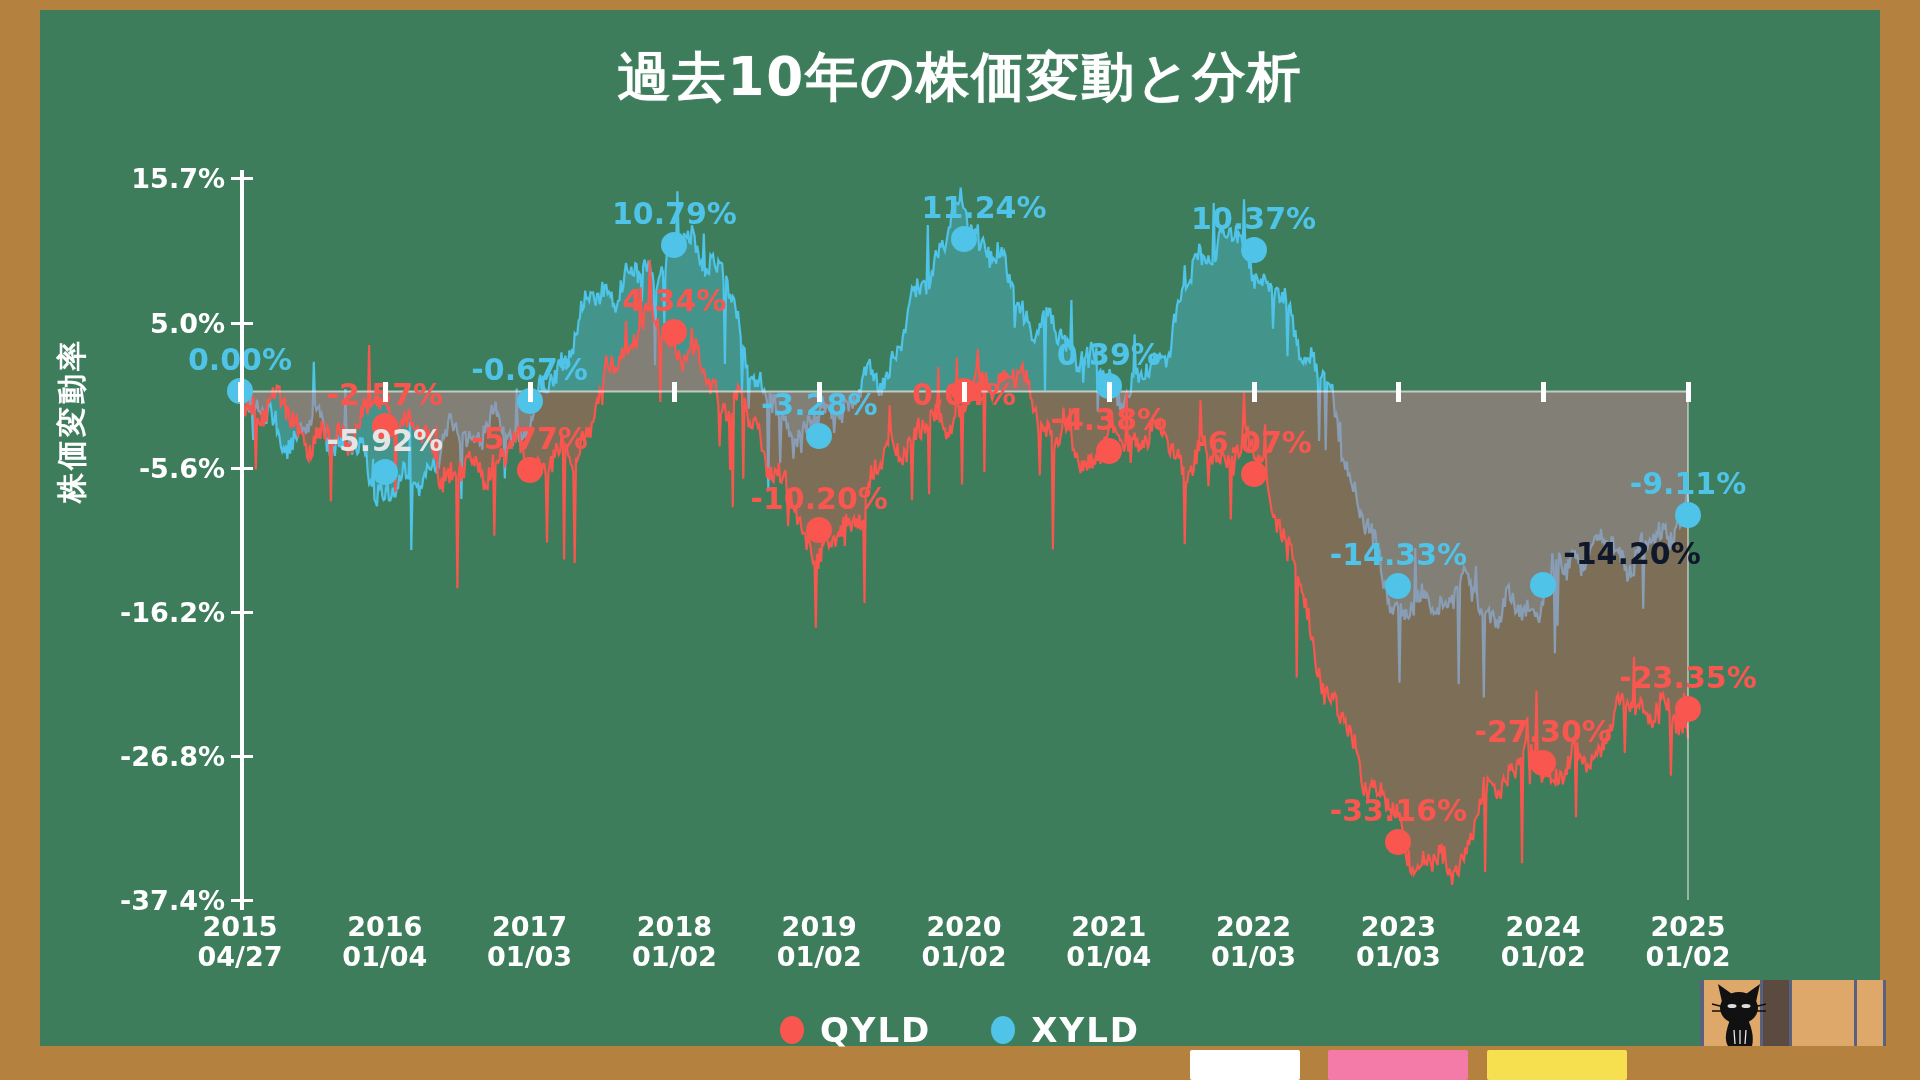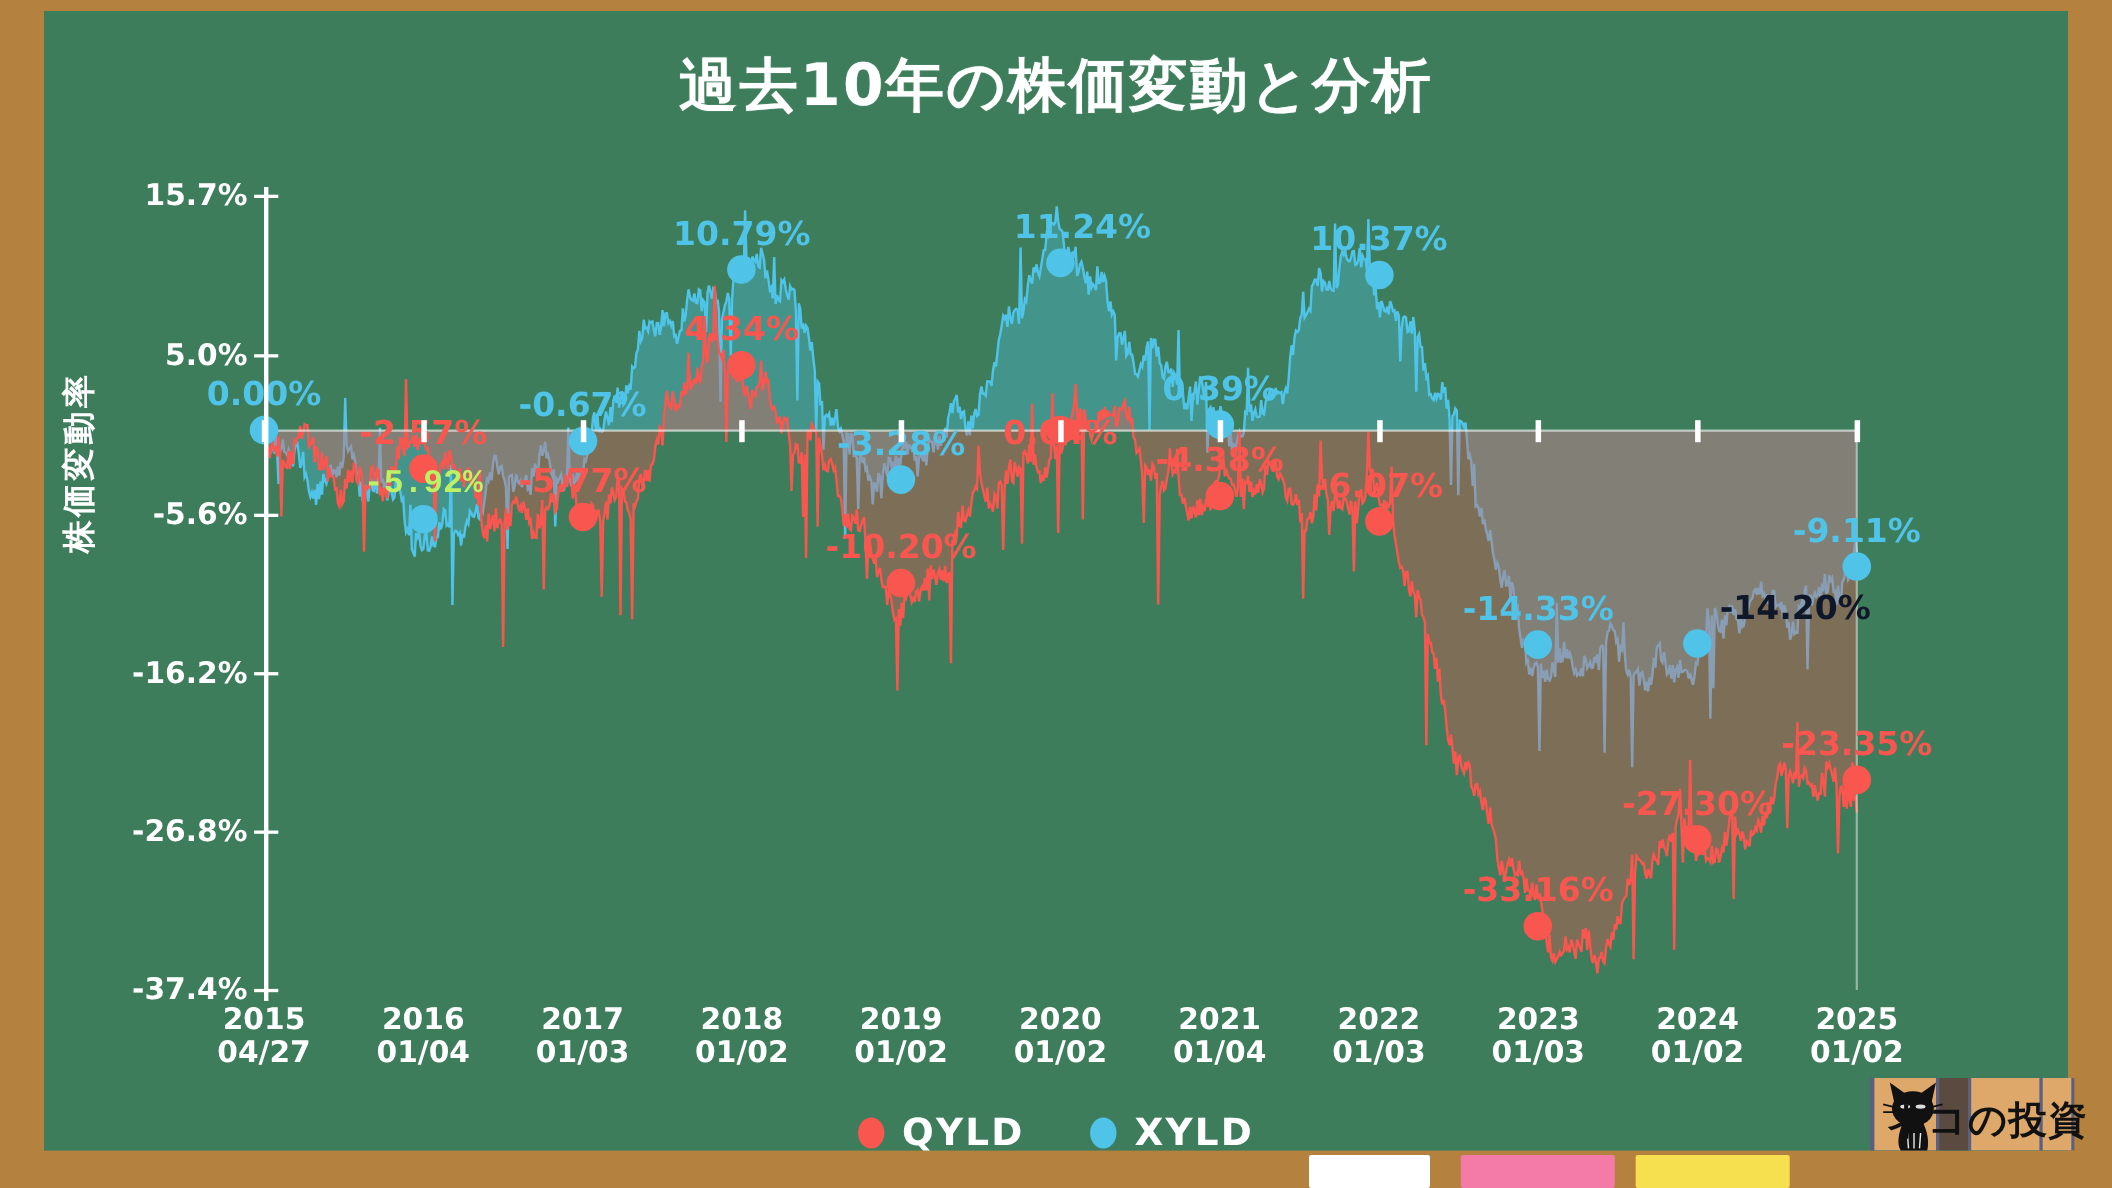--- a/index.html
+++ b/index.html
@@ -168,21 +168,21 @@
     <div class="dlabel" style="left: 1253.6px; top: 442.006px; color: rgb(249, 86, 79);">-6.07%</div>
     <div class="dot" style="left: 1398.4px; top: 842.349px; width: 26px; height: 26px; background: rgb(249, 86, 79);"></div>
     <div class="dlabel" style="left: 1398.4px; top: 810.349px; color: rgb(249, 86, 79);">-33.16%</div>
     <div class="dot" style="left: 1543.2px; top: 762.67px; width: 26px; height: 26px; background: rgb(249, 86, 79);"></div>
     <div class="dlabel" style="left: 1543.2px; top: 730.67px; color: rgb(249, 86, 79);">-27.30%</div>
     <div class="dot" style="left: 1688px; top: 708.962px; width: 26px; height: 26px; background: rgb(249, 86, 79);"></div>
     <div class="dlabel" style="left: 1688px; top: 676.962px; color: rgb(249, 86, 79);">-23.35%</div>
     <div class="dot" style="left: 240px; top: 391.473px; width: 26px; height: 26px; background: rgb(79, 195, 232);"></div>
     <div class="dlabel" style="left: 240px; top: 359.473px; color: rgb(79, 195, 232);">0.00%</div>
     <div class="dot" style="left: 384.8px; top: 471.967px; width: 26px; height: 26px; background: rgb(79, 195, 232);"></div>
-    <div class="dlabel" style="left: 384.8px; top: 439.967px; color: #bef264; font-family: Liberation Mono, monospace;">-5.92%</div>
+    <div class="dlabel" style="left: 384.8px; top: 439.967px; color: #e5e5e5;">-5.92%</div>
     <div class="dot" style="left: 529.6px; top: 400.583px; width: 26px; height: 26px; background: rgb(79, 195, 232);"></div>
     <div class="dlabel" style="left: 529.6px; top: 368.583px; color: rgb(79, 195, 232);">-0.67%</div>
     <div class="dot" style="left: 674.4px; top: 244.761px; width: 26px; height: 26px; background: rgb(79, 195, 232);"></div>
     <div class="dlabel" style="left: 674.4px; top: 212.761px; color: rgb(79, 195, 232);">10.79%</div>
     <div class="dot" style="left: 819.2px; top: 436.071px; width: 26px; height: 26px; background: rgb(79, 195, 232);"></div>
     <div class="dlabel" style="left: 819.2px; top: 404.071px; color: rgb(79, 195, 232);">-3.28%</div>
     <div class="dot" style="left: 964px; top: 238.643px; width: 26px; height: 26px; background: rgb(79, 195, 232);"></div>
     <div class="dlabel" style="left: 964px; top: 206.643px; color: rgb(79, 195, 232); margin-left: 20px;">11.24%</div>
     <div class="dot" style="left: 1108.8px; top: 386.17px; width: 26px; height: 26px; background: rgb(79, 195, 232);"></div>
     <div class="dlabel" style="left: 1108.8px; top: 354.17px; color: rgb(79, 195, 232);">0.39%</div>
@@ -221,21 +221,20 @@
   </svg>
   <svg style="position:absolute;right:150px;bottom:32px;width:62px;height:68px;" viewBox="0 0 62 68">
     <path d="M14 22 L10 4 L24 14 L38 14 L52 4 L48 22 Z" fill="#111"></path>
     <ellipse cx="31" cy="28" rx="19" ry="16" fill="#111"></ellipse>
     <path d="M22 40 C18 50 16 60 20 66 L44 66 C46 58 44 48 40 40 Z" fill="#111"></path>
     <ellipse cx="24" cy="26" rx="4.5" ry="2" fill="#ddd"></ellipse>
     <ellipse cx="38" cy="26" rx="4.5" ry="2" fill="#ddd"></ellipse>
     <path d="M4 24 L16 27 M4 31 L16 31 M46 27 L58 24 M46 31 L58 31" stroke="#111" stroke-width="1.6" fill="none"></path>
     <path d="M26 50 L27 64 M32 50 L32 64 M38 50 L37 64" stroke="#e8e8e8" stroke-width="1.3" fill="none"></path>
   </svg>
-  <div id="logo-text">ネコの投資</div>
 </div>
 
 <div class="axis-v" style="left: 240px; top: 170px; width: 4px; height: 740px;"></div>
 <div class="tickmark" style="left: 231px; top: 177px; width: 22px; height: 3px;"></div>
 <div class="tickmark" style="left: 231px; top: 322.488px; width: 22px; height: 3px;"></div>
 <div class="tickmark" style="left: 231px; top: 466.616px; width: 22px; height: 3px;"></div>
 <div class="tickmark" style="left: 231px; top: 610.744px; width: 22px; height: 3px;"></div>
 <div class="tickmark" style="left: 231px; top: 754.872px; width: 22px; height: 3px;"></div>
 <div class="tickmark" style="left: 231px; top: 899px; width: 22px; height: 3px;"></div>
 <div class="tickmark" style="left: 238px; top: 382.473px; width: 5px; height: 20px;"></div>

